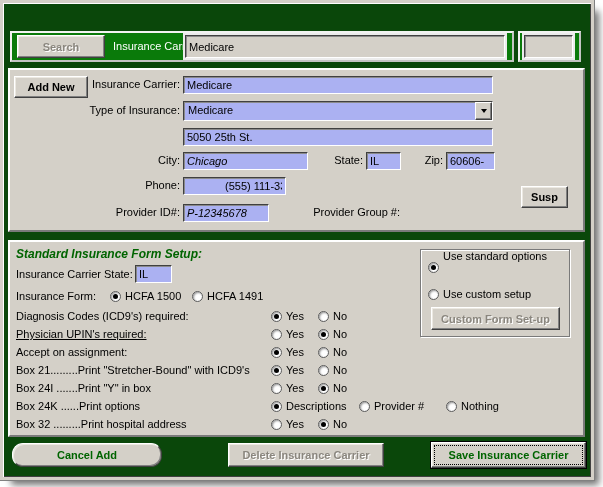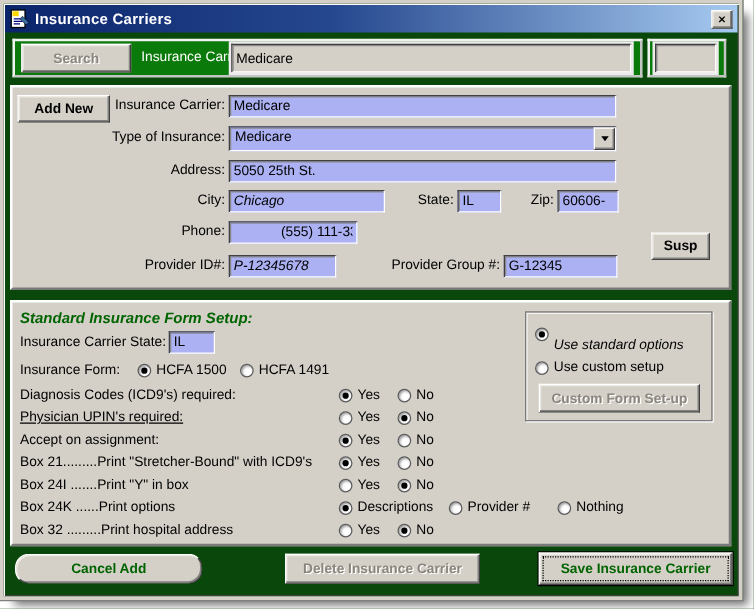--- a/index.html
+++ b/index.html
@@ -88,36 +88,20 @@
   .groupbox {
     position:absolute; border:1px solid #7a7a7a;
     box-shadow: inset 1px 1px 0 #ffffff, 1px 1px 0 #ffffff;
   }
 </style>
 </head>
 <body>
 
 <div class="window">
 
-  <div class="titlebar">
-    <span class="app-icon">
-      <svg width="16" height="16" viewBox="0 0 16 16">
-        <rect x="1" y="1" width="11" height="14" fill="#ffffff" stroke="#000000" stroke-width="1"></rect>
-        <rect x="2" y="2" width="5" height="4" fill="#ffd800"></rect>
-        <line x1="3" y1="8" x2="10" y2="8" stroke="#000080" stroke-width="1"></line>
-        <line x1="3" y1="10" x2="10" y2="10" stroke="#000080" stroke-width="1"></line>
-        <line x1="3" y1="12" x2="8" y2="12" stroke="#000080" stroke-width="1"></line>
-        <path d="M10 6 L15 11 L13 13 L8 8 Z" fill="#3a6ea5" stroke="#000" stroke-width="0.5"></path>
-      </svg>
-    </span>
-    <span class="title-text">Insurance Carriers</span>
-    <span class="close-btn">
-      <span>✕</span>
-    </span>
-  </div>
 
   <div class="panel-green" style="left:7px; top:28px; width:504px; height:31px;">
     <button class="btn btn-disabled" style="left:5px; top:2px; width:88px; height:23px;">Search</button>
     <span class="lbl lbl-white" style="left:101px; top:7px;">Insurance Carrier:</span>
     <input class="edit edit-gray" style="left: 173px; top: 2px; width: 320px; height: 23px;" value="Medicare">
   </div>
   <div class="panel-green" style="left:515px; top:28px; width:63px; height:31px;">
     <input class="edit edit-gray" style="left: 4px; top: 2px; width: 49px; height: 23px;" value="">
   </div>
 
@@ -128,39 +112,37 @@
     <input class="edit" style="left: 173px; top: 6px; width: 310px; height: 18px;" value="Medicare">
 
     <span class="lbl lbl-right" style="left:50px; top:34px; width:120px;">Type of Insurance:</span>
     <div class="combo" style="left:173px; top:31px; width:310px; height:20px;">
       <span class="combo-text">Medicare</span>
       <span class="combo-arrow">
         <span class="arrow-glyph"></span>
       </span>
     </div>
 
-    <span class="lbl lbl-right" style="left:50px; top:60px; width:120px;">Address:</span>
     <input class="edit" style="left: 173px; top: 58px; width: 310px; height: 18px;" value="5050 25th St.">
 
     <span class="lbl lbl-right" style="left:50px; top:84px; width:120px;">City:</span>
     <input class="edit" style="left: 173px; top: 82px; width: 125px; height: 18px; font-style: italic;" value="Chicago">
     <span class="lbl lbl-right" style="left:290px; top:84px; width:63px;">State:</span>
     <input class="edit" style="left: 356px; top: 82px; width: 35px; height: 18px;" value="IL">
     <span class="lbl lbl-right" style="left:390px; top:84px; width:43px;">Zip:</span>
     <input class="edit" style="left: 436px; top: 82px; width: 49px; height: 18px;" value="60606-">
 
     <span class="lbl lbl-right" style="left:50px; top:109px; width:120px;">Phone:</span>
     <input class="edit" style="left: 173px; top: 107px; width: 103px; height: 18px; padding-left: 41px;" value="(555) 111-3333">
 
     <button class="btn" style="left:511px; top:116px; width:47px; height:22px;">Susp</button>
 
     <span class="lbl lbl-right" style="left:50px; top:136px; width:120px;">Provider ID#:</span>
     <input class="edit" style="left: 173px; top: 134px; width: 86px; height: 18px; font-style: italic;" value="P-12345678">
     <span class="lbl lbl-right" style="left:280px; top:136px; width:110px;">Provider Group #:</span>
-    <input class="edit" style="left: 393px; top: 134px; width: 91px; height: 18px;" value="G-12345">
   </div>
 
   <div class="panel-gray" style="left:5px; top:237px; width:577px; height:197px;">
     <span class="setup-title" style="left:6px; top:5px;">Standard Insurance Form Setup:</span>
 
     <span class="lbl" style="left:6px; top:26px;">Insurance Carrier State:</span>
     <input class="edit" style="left: 125px; top: 23px; width: 37px; height: 18px;" value="IL">
 
     <span class="lbl" style="left:6px; top:48px;">Insurance Form:</span>
     <span class="radio checked" style="left:100px; top:49px;"></span>
@@ -207,21 +189,21 @@
     <span class="lbl" style="left:451px; top:158px;">Nothing</span>
 
     <span class="lbl" style="left:6px; top:176px;">Box 32 .........Print hospital address</span>
     <span class="radio" style="left:261px; top:177px;"></span>
     <span class="lbl" style="left:276px; top:176px;">Yes</span>
     <span class="radio checked" style="left:308px; top:177px;"></span>
     <span class="lbl" style="left:323px; top:176px;">No</span>
 
     <div class="groupbox" style="left:410px; top:7px; width:150px; height:88px;">
       <span class="radio checked" style="left:7px; top:12px;"></span>
-      <span class="lbl" style="left:22px; top:20px;font-style:italic;">Use standard options</span>
+      <span class="lbl" style="left:22px; top:0;">Use standard options</span>
       <span class="radio" style="left:7px; top:39px;"></span>
       <span class="lbl" style="left:22px; top:38px;">Use custom setup</span>
       <button class="btn btn-disabled" style="left:10px; top:57px; width:129px; height:23px;">Custom Form Set-up</button>
     </div>
   </div>
 
   <button class="btn green-text" style="left:9px; top:440px; width:150px; height:24px;border-radius:11px;">Cancel Add</button>
   <button class="btn btn-disabled" style="left:225px; top:440px; width:156px; height:24px;">Delete Insurance Carrier</button>
   <button class="btn green-text default-focus" style="left:428px; top:439px; width:155px; height:26px;">Save Insurance Carrier</button>
 

